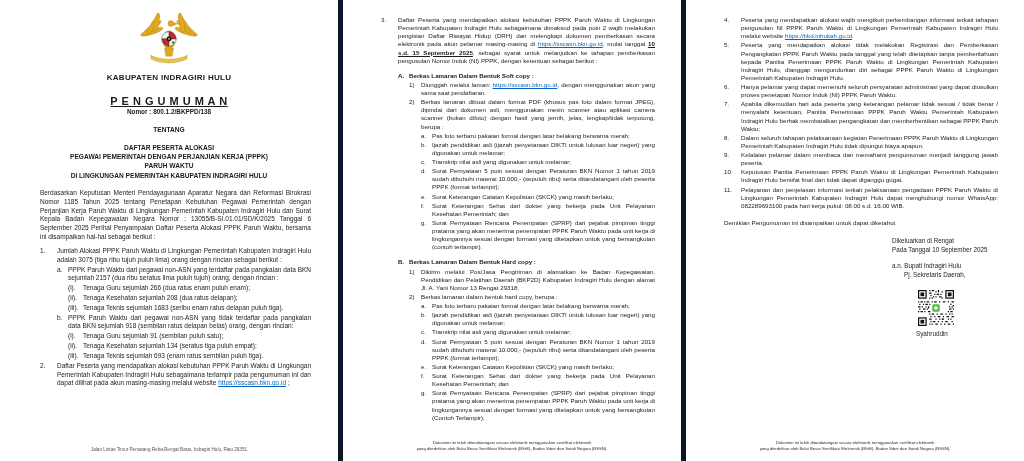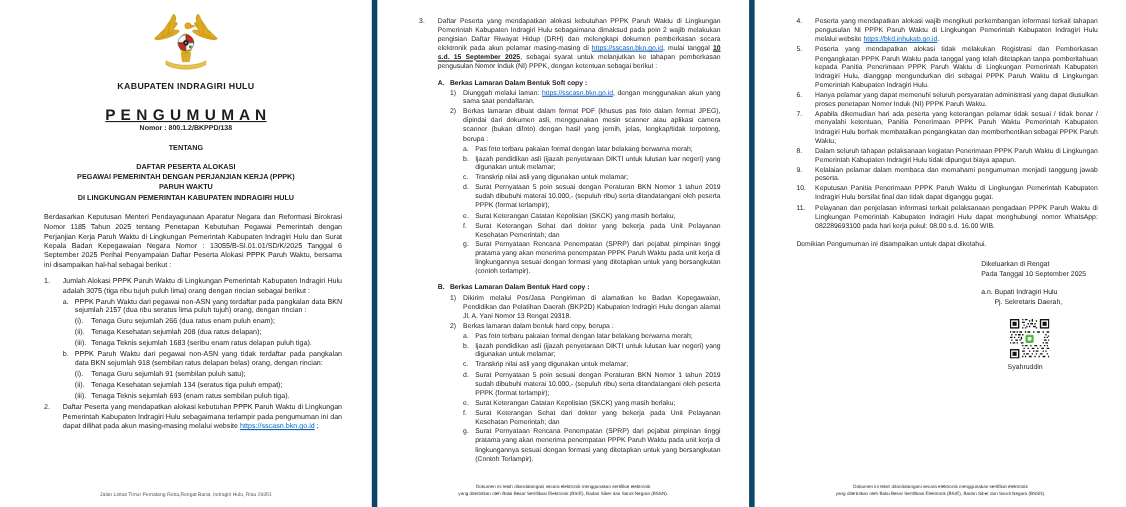--- a/index.html
+++ b/index.html
@@ -1,22 +1,22 @@
 <!DOCTYPE html>
 <html><head>
 <meta charset="utf-8">
 <style>
   html,body{margin:0;padding:0;}
   body{font-family:"Liberation Sans","DejaVu Sans",sans-serif;background:#ececec;}
-  .screen{width:1024px;height:461px;display:flex;gap:5px;background:#0c4a6e;overflow:hidden;justify-content:center;}
+  .screen{width:1024px;height:461px;display:flex;gap:5px;background:#0f172a;overflow:hidden;justify-content:center;}
   .page{flex:1 1 0;background:#fff;position:relative;overflow:hidden;color:#1c1c1c;box-shadow:0 0 3px rgba(0,0,0,.22);}
   
   .hdr{text-align:center;padding-top:12px;}
   .org{font-weight:bold;font-size:8px;letter-spacing:.3px;margin-top:5px;}
-  .ptitle{font-weight:bold;font-size:14px;text-decoration:underline;margin-top:13px;letter-spacing:.5px;}
+  .ptitle{font-weight:bold;font-size:11px;text-decoration:underline;margin-top:13px;letter-spacing:.5px;}
   .pnum{font-weight:bold;font-size:6.4px;margin-top:1px;}
   .tentang{font-weight:bold;font-size:6.6px;margin-top:11px;}
   .subj{font-weight:bold;font-size:6.6px;margin-top:10px;line-height:1.4;}
   
   .body1{padding:9px 27px 0 40px;font-size:6.5px;line-height:1.36;}
   .body2{padding:15px 26px 0 38px;font-size:6.2px;line-height:1.31;}
   .para{text-align:justify;}
   .row{display:flex;margin-top:1px;}
   .m{flex:none;}
   .m1{width:17px;}

